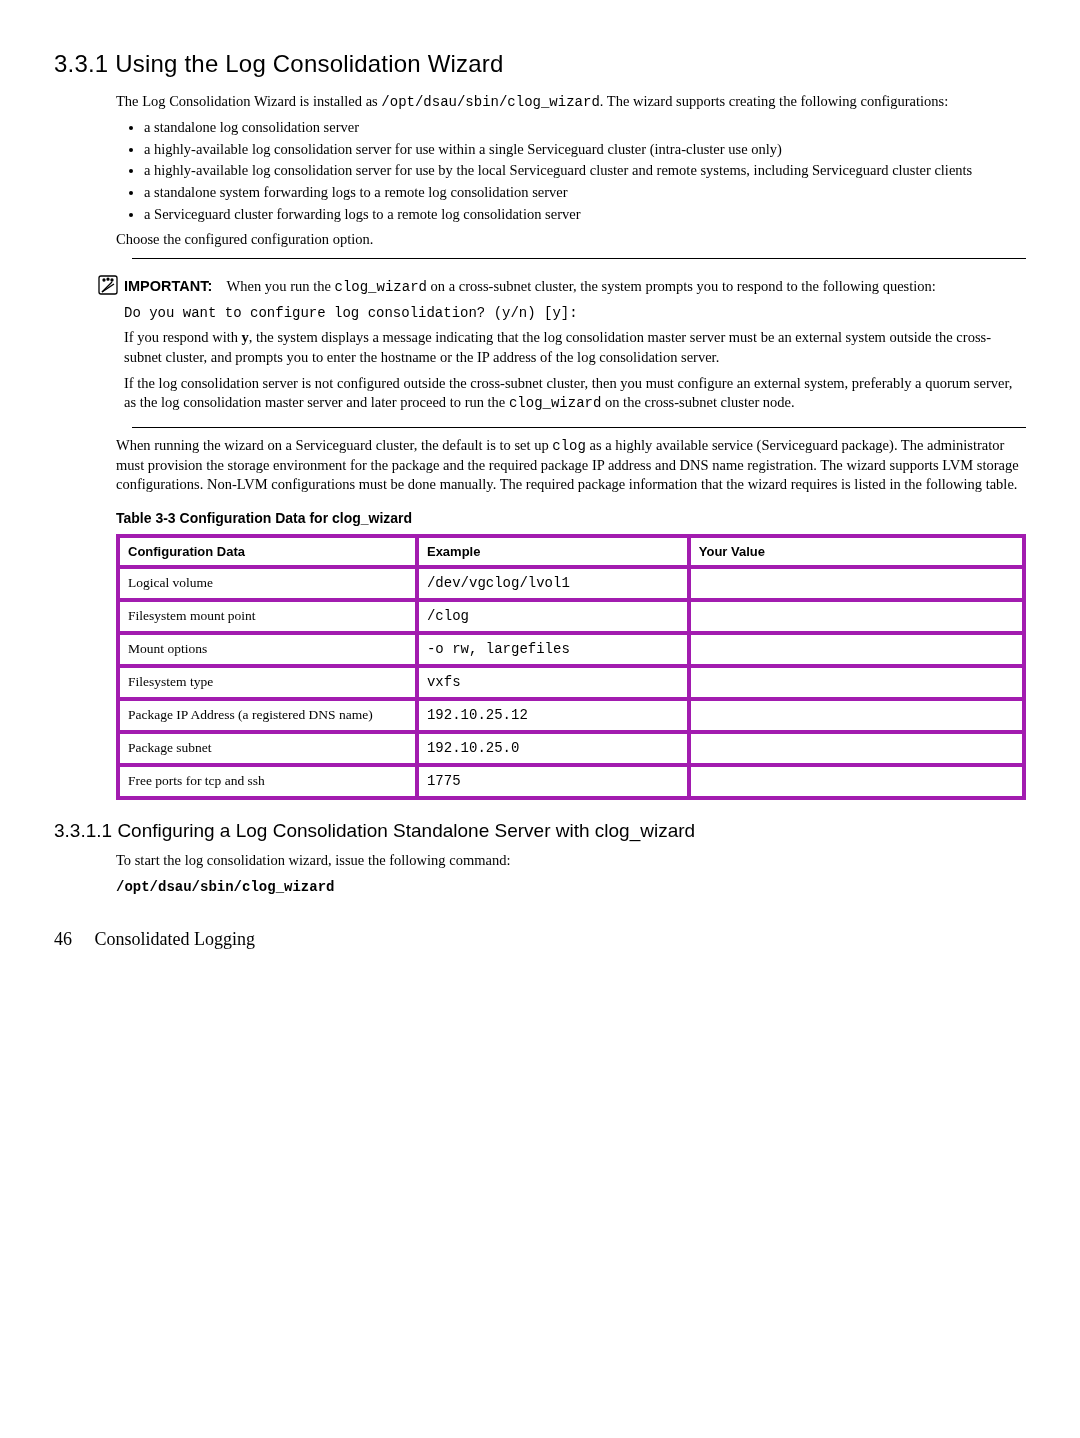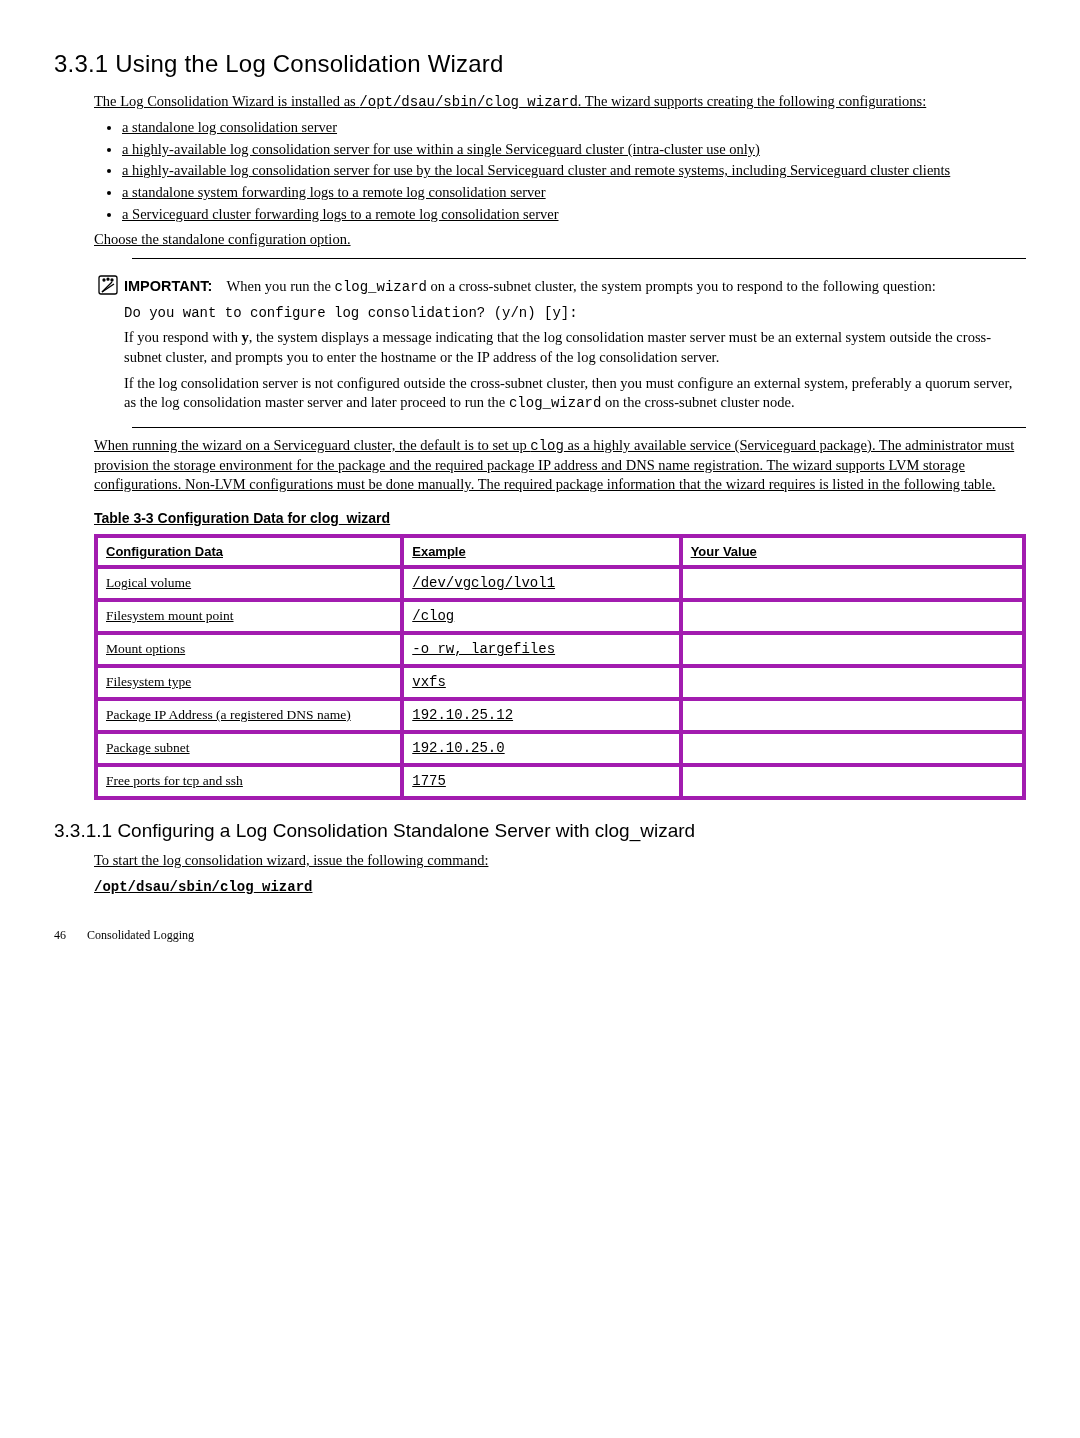--- a/index.html
+++ b/index.html
@@ -22,21 +22,21 @@
     margin: 0 0 12px 0;
     letter-spacing: 0.2px;
   }
   h3.subsection-head {
     font-family: "Arial Narrow", Arial, Helvetica, sans-serif;
     font-weight: normal;
     font-stretch: condensed;
     font-size: 19px;
     margin: 18px 0 8px 0;
   }
-  .body-block { margin-left: 40px; text-decoration: underline; }
+  .body-block { margin-left: 62px; }
   p { margin: 6px 0; }
   ul.bullets { margin: 4px 0 6px 0; padding-left: 28px; }
   ul.bullets li { margin: 2px 0; }
   code, .mono { font-family: "Courier New", Courier, monospace; font-size: 14px; }
   .hr { border: 0; border-top: 1px solid #000; margin: 8px 0; }
   .important-row { display: flex; align-items: flex-start; margin-top: 12px; }
   .important-icon { width: 28px; flex: 0 0 28px; margin-top: 2px; }
   .important-body { flex: 1; }
   .important-label { font-family: Arial, Helvetica, sans-serif; font-weight: bold; }
   .table-caption {
@@ -56,21 +56,21 @@
     text-align: left;
     vertical-align: top;
   }
   table.cfg th {
     font-family: Arial, Helvetica, sans-serif;
     font-weight: bold;
     font-size: 13px;
   }
   .footer {
     margin-top: 30px;
-    font-size: 12px;
+    font-size: 18px;
     font-family: "Palatino Linotype", Palatino, serif;
   }
   .footer .pnum { margin-right: 18px; }
   .bold { font-weight: bold; }
   .cmd { font-family: "Courier New", Courier, monospace; font-weight: bold; font-size: 14px; }
   .inline-code { font-family: "Courier New", Courier, monospace; }
 </style>
 </head>
 <body>
 
@@ -83,21 +83,21 @@
   <p>
     <span>The Log Consolidation Wizard is installed as </span><code class="inline-code">/opt/dsau/sbin/clog_wizard</code><span>. The wizard supports creating the following configurations:</span>
   </p>
   <ul class="bullets">
     <li>a standalone log consolidation server</li>
     <li>a highly-available log consolidation server for use within a single Serviceguard cluster (intra-cluster use only)</li>
     <li>a highly-available log consolidation server for use by the local Serviceguard cluster and remote systems, including Serviceguard cluster clients</li>
     <li>a standalone system forwarding logs to a remote log consolidation server</li>
     <li>a Serviceguard cluster forwarding logs to a remote log consolidation server</li>
   </ul>
-  <p>Choose the standalone configuration option.</p>
+  <p>Choose the configured configuration option.</p>
 </div>
 
 <hr class="hr" style="margin-left:78px">
 
 <div class="important-row" style="margin-left:42px">
   <div class="important-icon">
     <svg viewBox="0 0 24 24" width="24" height="24" fill="none" stroke="#000" stroke-width="1.3">
       <rect x="3" y="3" width="18" height="18" rx="2"></rect>
       <circle cx="8" cy="7" r="1" fill="#000"></circle>
       <circle cx="12" cy="6.2" r="1" fill="#000"></circle>

